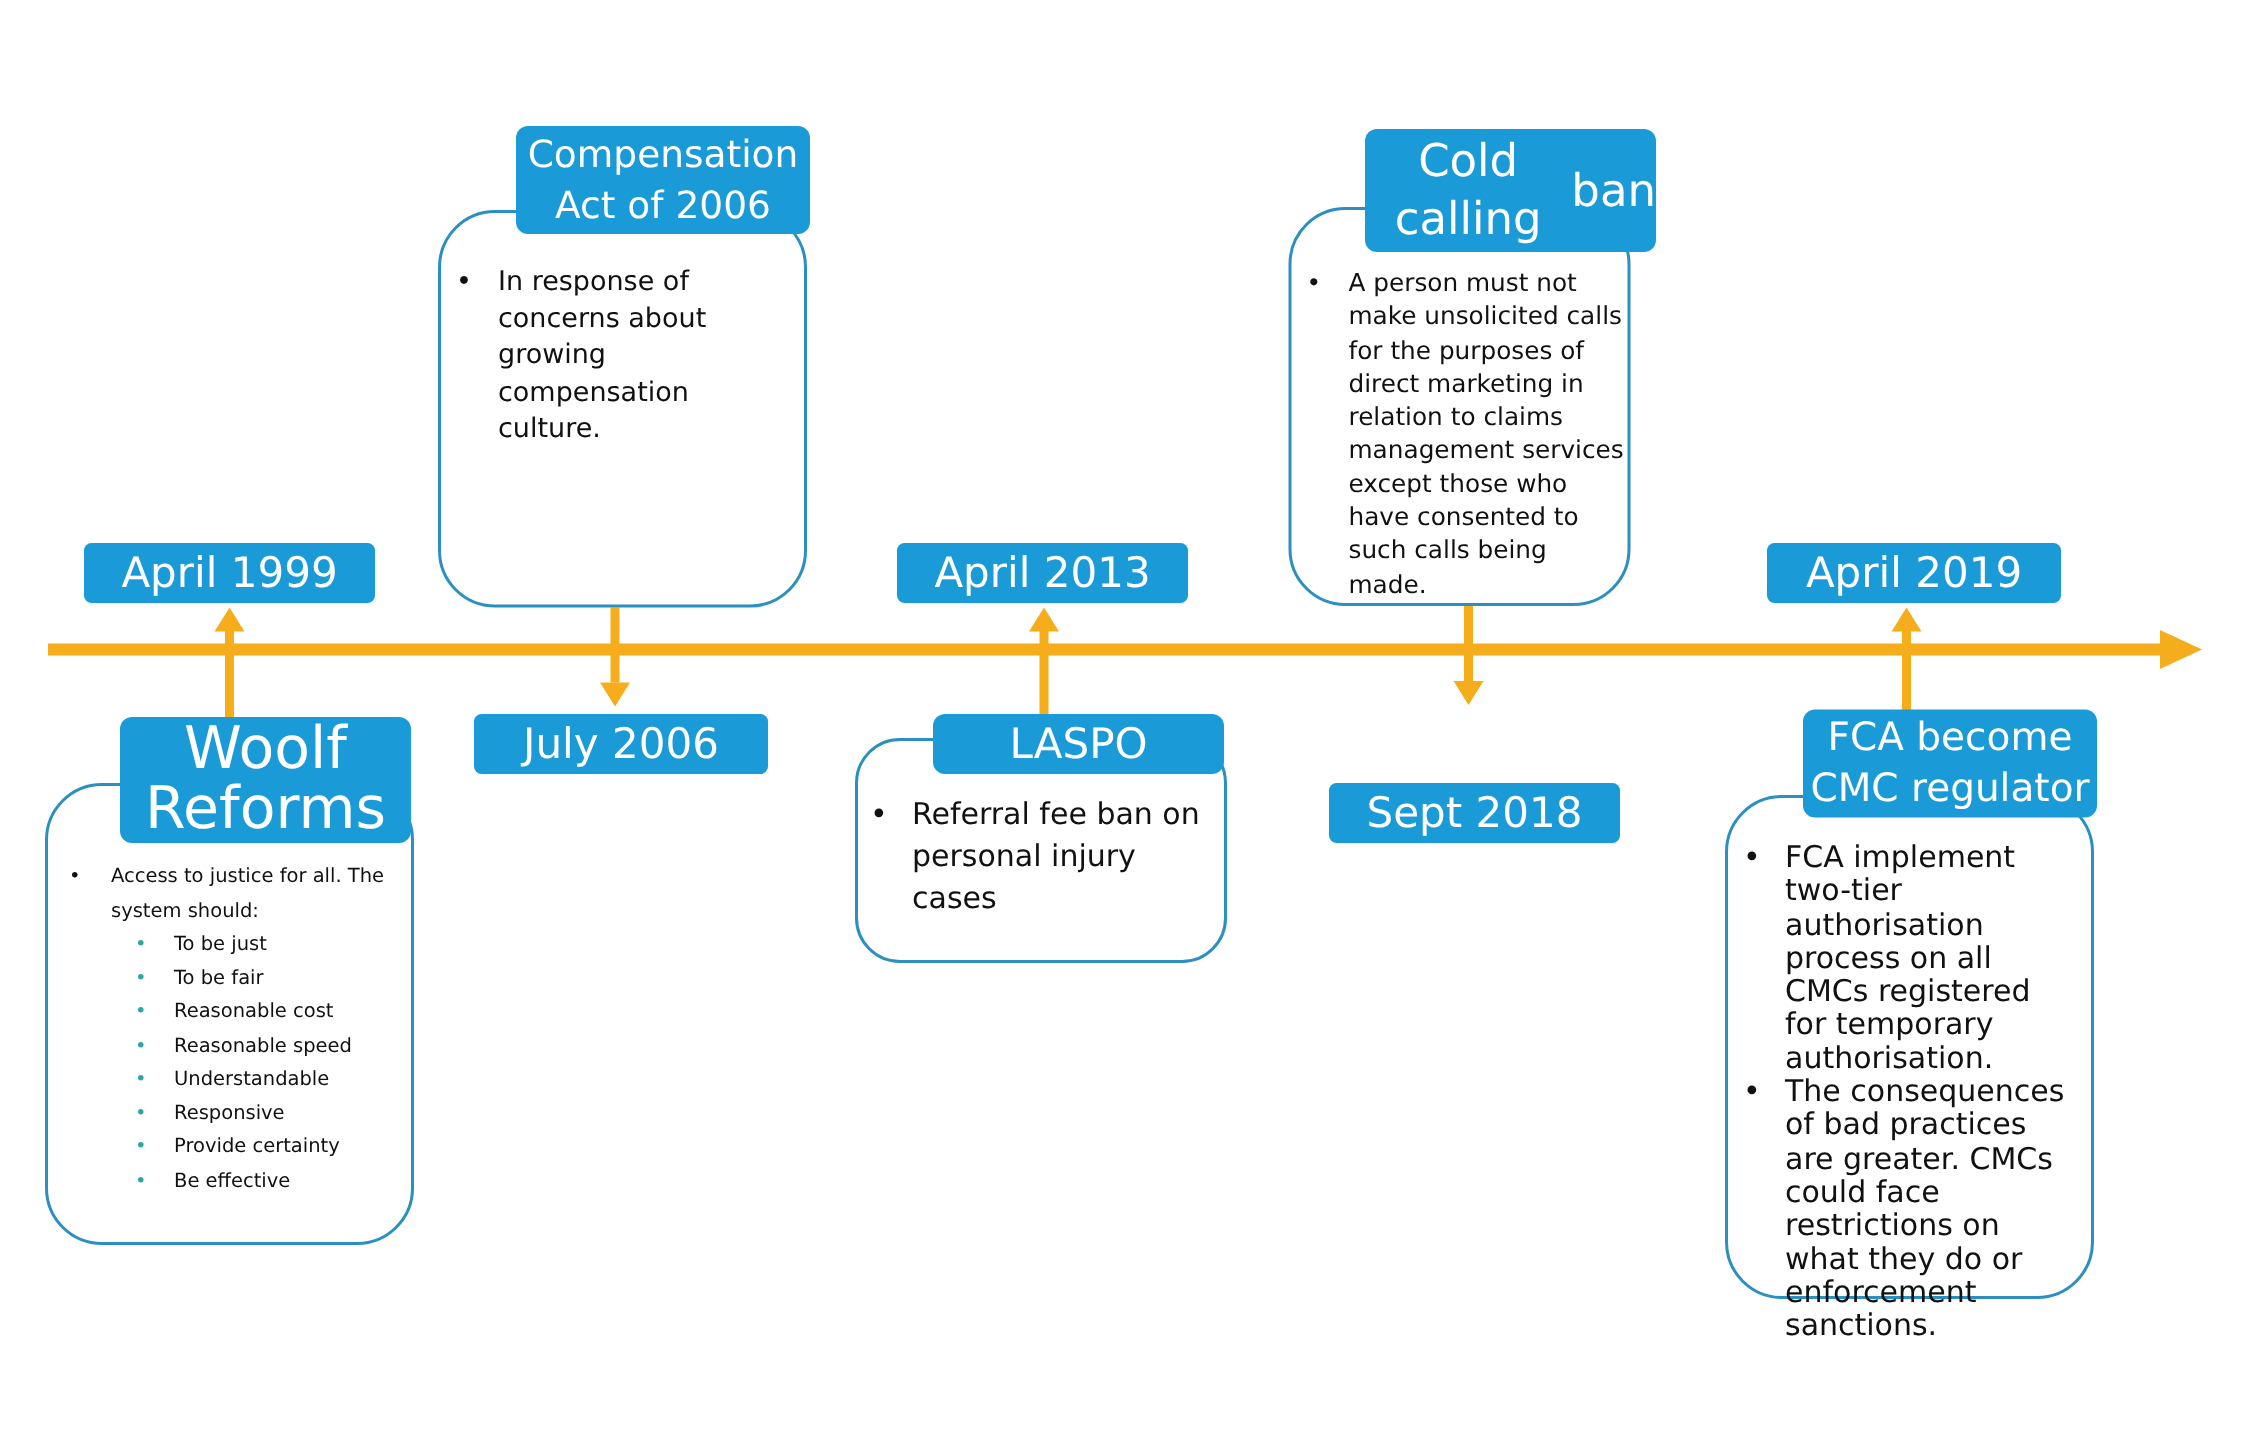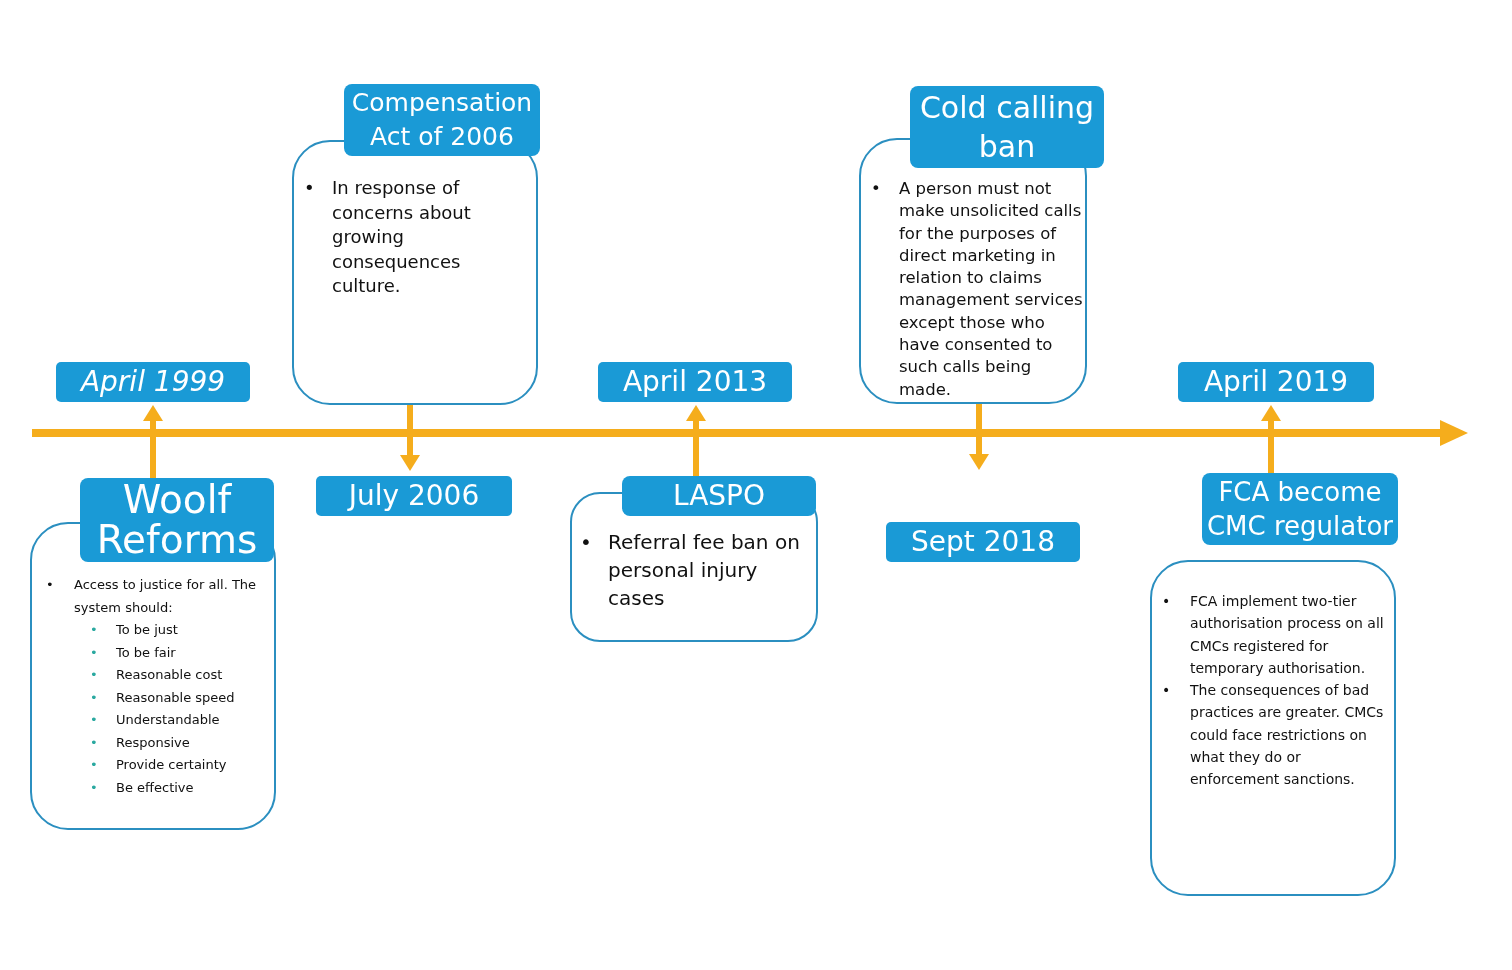--- a/index.html
+++ b/index.html
@@ -27,21 +27,21 @@
   .arrow-down { position: absolute; width: 0; height: 0;
               border-left: 10px solid transparent; border-right: 10px solid transparent;
               border-top: 16px solid #f5ad1c; }
 </style>
 </head>
 <body>
 
 <div class="abs" style="left:32px; top:429px; width:1412px; height:8px; background:#f5ad1c;"></div>
 <div class="abs" style="left:1440px; top:420px; width:0; height:0; border-top:13px solid transparent; border-bottom:13px solid transparent; border-left:28px solid #f5ad1c;"></div>
 
-<div class="date-pill" style="left:56px; top:362px; width:194px;font-style:italic;">April 1999</div>
+<div class="date-pill" style="left:56px; top:362px; width:194px;">April 1999</div>
 <div class="arrow-up" style="left:143px; top:405px;"></div>
 <div class="vstem" style="left:150px; top:418px; height:60px;"></div>
 <div class="title-pill" style="left:56px; top:478px; width:194px; height:84px; font-size:39px; flex-direction:column; line-height:40px;">
   <span>Woolf</span>
   <span>Reforms</span>
 </div>
 <div class="card" style="left:30px; top:522px; width:246px; height:308px; padding:50px 10px 0 14px; font-size:13px; line-height:22.5px;">
   <ul>
     <li><span>Access to justice for all. The system should:</span>
       <ul class="sub" style="margin-left:16px;">
@@ -57,55 +57,55 @@
     </li>
   </ul>
 </div>
 
 <div class="title-pill" style="left:320px; top:84px; width:196px; height:72px; flex-direction:column;">
   <span>Compensation</span>
   <span>Act of 2006</span>
 </div>
 <div class="card" style="left:292px; top:140px; width:246px; height:265px; padding:34px 8px 0 10px; font-size:18px; line-height:24.5px;">
   <ul>
-    <li>In response of concerns about growing consequences culture.</li>
+    <li>In response of concerns about growing compensation culture.</li>
   </ul>
 </div>
 <div class="vstem" style="left:407px; top:405px; height:50px;"></div>
 <div class="arrow-down" style="left:400px; top:455px;"></div>
 <div class="date-pill" style="left:316px; top:476px; width:196px;">July 2006</div>
 
 <div class="date-pill" style="left:598px; top:362px; width:194px;">April 2013</div>
 <div class="arrow-up" style="left:686px; top:405px;"></div>
 <div class="vstem" style="left:693px; top:418px; height:58px;"></div>
 <div class="title-pill" style="left:598px; top:476px; width:194px; height:40px; font-size:28px;">LASPO</div>
 <div class="card" style="left:570px; top:492px; width:248px; height:150px; padding:34px 8px 0 8px; font-size:20px; line-height:28px; border-radius:30px;">
   <ul>
     <li>Referral fee ban on personal injury cases</li>
   </ul>
 </div>
 
-<div class="title-pill" style="left:886px; top:86px; width:194px; height:82px; font-size:30px; line-height:39px; flex-direction:column;">
+<div class="title-pill" style="left:886px; top:86px; width:194px; height:82px; font-size:30px; line-height:39px; flex-direction:row;">
   <span>Cold calling</span>
   <span>ban</span>
 </div>
 <div class="card" style="left:859px; top:138px; width:228px; height:266px; padding:38px 0 0 10px; font-size:16.5px; line-height:22.3px;">
   <ul>
     <li>A person must not make unsolicited calls for the purposes of direct marketing in relation to claims management services except those who have consented to such calls being made.</li>
   </ul>
 </div>
 <div class="vstem" style="left:976px; top:404px; height:50px;"></div>
 <div class="arrow-down" style="left:969px; top:454px;"></div>
 <div class="date-pill" style="left:886px; top:474px; width:194px;margin-top:48px;">Sept 2018</div>
 
 <div class="date-pill" style="left:1178px; top:362px; width:196px;">April 2019</div>
 <div class="arrow-up" style="left:1261px; top:405px;"></div>
 <div class="vstem" style="left:1268px; top:418px; height:56px;"></div>
 <div class="title-pill" style="left:1178px; top:473px; width:196px; height:72px; font-size:26px; flex-direction:column;">
   <span>FCA become</span>
   <span>CMC regulator</span>
 </div>
-<div class="card" style="left:1150px; top:560px; width:246px; height:336px; padding:28px 10px 0 10px; font-size:14px; line-height:22.3px;">
+<div class="card" style="left:1150px; top:530px; width:246px; height:336px; padding:28px 10px 0 10px; font-size:20px; line-height:22.3px;">
   <ul>
     <li>FCA implement two-tier authorisation process on all CMCs registered for temporary authorisation.</li>
     <li>The consequences of bad practices are greater. CMCs could face restrictions on what they do or enforcement sanctions.</li>
   </ul>
 </div>
 
 </body></html>

